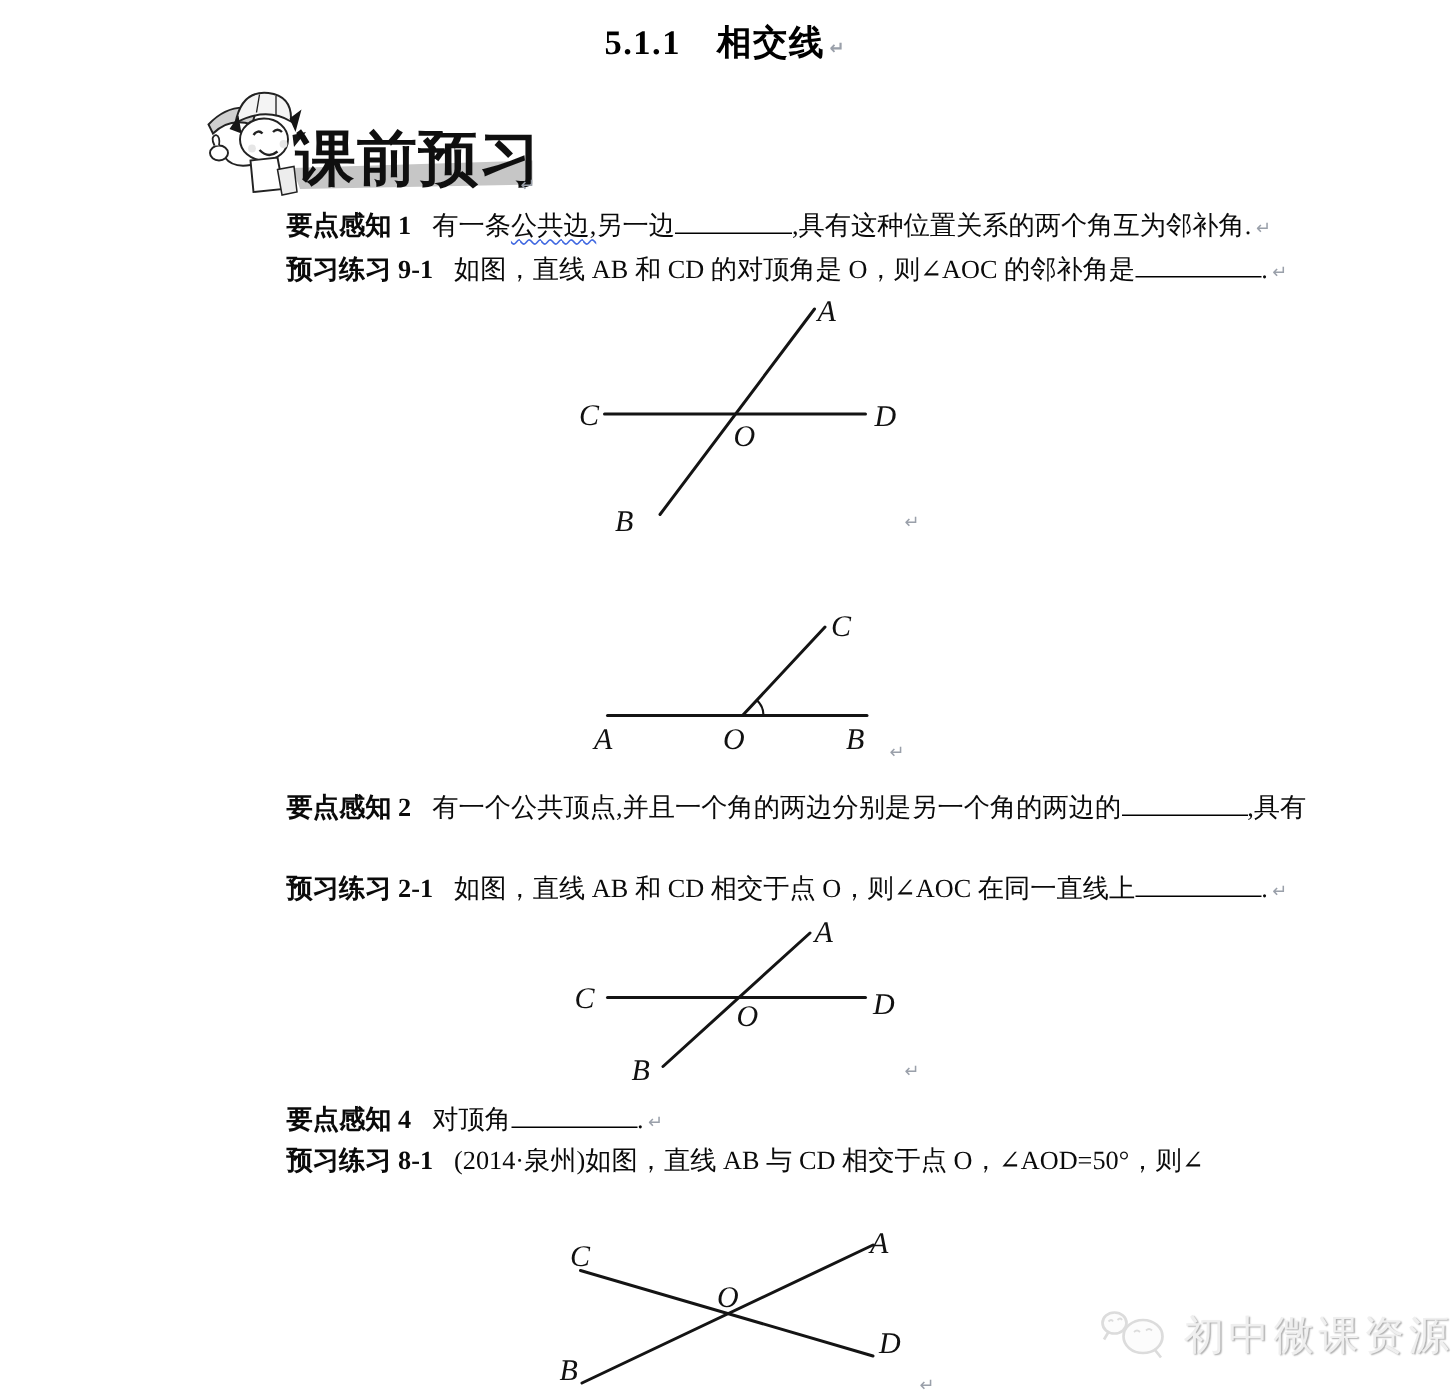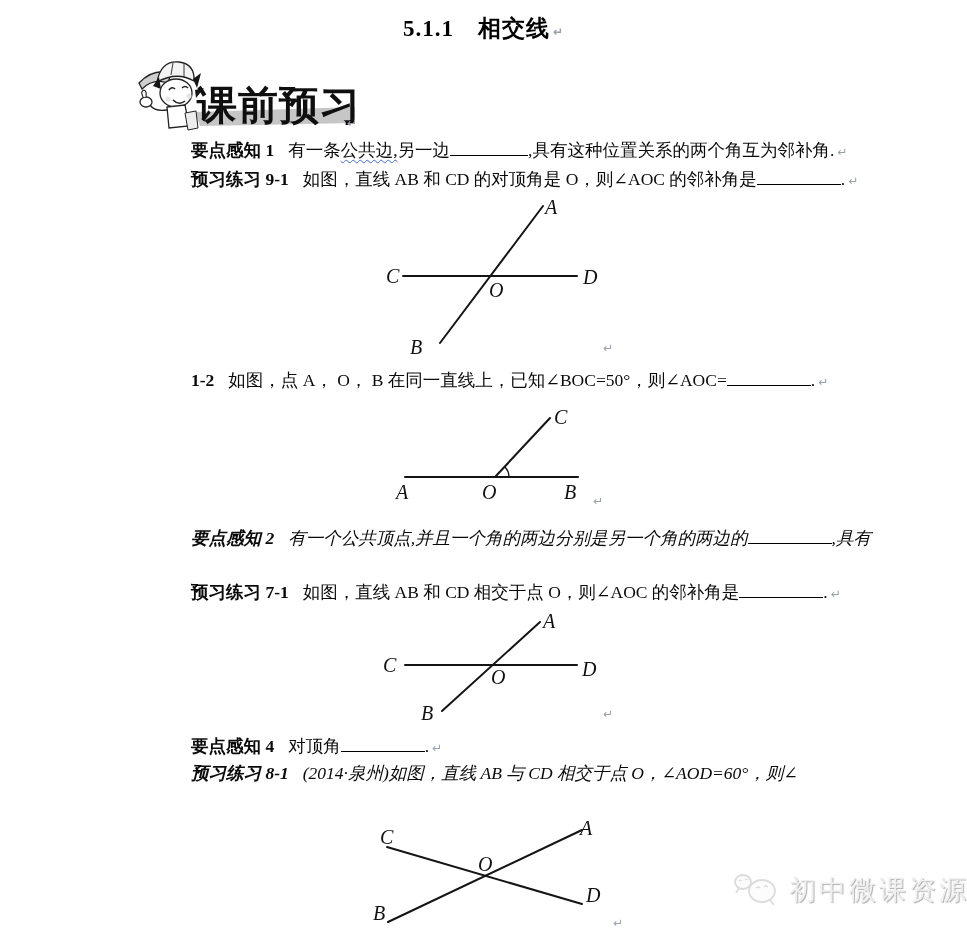--- a/index.html
+++ b/index.html
@@ -24,21 +24,21 @@
   .wavy{
     text-decoration:underline;text-decoration-style:wavy;
     text-decoration-color:#4169e1;text-decoration-thickness:1px;
     text-underline-offset:3px;
     text-align:right;
   }
   .pilcrow{
     color:#9aa0aa;font-family:"DejaVu Sans",sans-serif;
     font-size:12px;margin-left:3px;
   }
-  .two-line .line{display:block;font-style:italic;}
+  .two-line .line{display:block;}
   svg{position:absolute;overflow:visible;}
   .dline{stroke:#141414;stroke-width:2;stroke-linecap:round;}
   .dlabel{font:italic 20px "Liberation Serif","DejaVu Serif",serif;fill:#111;}
   .svg-pilcrow{font:12px "DejaVu Sans",sans-serif;fill:#9aa0aa;}
   .banner-text{
     font-family:"Liberation Sans","DejaVu Sans",sans-serif;
     font-weight:900;font-size:40px;fill:#0f0f0f;letter-spacing:1px;
   }
   .cartoon-stroke{stroke:#222;fill:none;}
   #watermark{
@@ -94,63 +94,60 @@
     <line class="dline" x1="23" y1="84" x2="197" y2="84"></line>
     <line class="dline" x1="60" y1="151" x2="163" y2="14"></line>
     <text class="dlabel" x="165" y="22">A</text>
     <text class="dlabel" x="6" y="91">C</text>
     <text class="dlabel" x="203" y="92">D</text>
     <text class="dlabel" x="109" y="105">O</text>
     <text class="dlabel" x="30" y="162">B</text>
     <text class="svg-pilcrow" x="223" y="160">↵</text>
   </svg>
 
-  <div class="p" style="top:368px;">
-    <span class="lbl">1-2</span><span>如图，点 A， O， B 在同一直线上，已知∠BOC=50°，则∠AOC=</span><span class="blank"></span><span>.</span><span class="pilcrow">↵</span>
-  </div>
 
   <svg style="left:380px;top:402px;" width="240" height="108" viewBox="0 0 240 108">
     <line class="dline" x1="25" y1="75" x2="198" y2="75"></line>
     <line class="dline" x1="115" y1="75" x2="170" y2="16"></line>
     <path d="M 129 75 A 14 14 0 0 0 124.6 64.8" fill="none" stroke="#141414" stroke-width="1.4"></path>
     <text class="dlabel" x="174" y="22">C</text>
     <text class="dlabel" x="16" y="97">A</text>
     <text class="dlabel" x="102" y="97">O</text>
     <text class="dlabel" x="184" y="97">B</text>
     <text class="svg-pilcrow" x="213" y="103">↵</text>
   </svg>
 
   <div class="p two-line" style="top:524px;line-height:28px;">
     <span class="line">
       <span class="lbl">要点感知 2</span><span>有一个公共顶点,并且一个角的两边分别是另一个角的两边的</span><span class="blank"></span><span>,具有</span>
     </span>
   </div>
 
   <div class="p" style="top:580px;">
-    <span class="lbl">预习练习 7-1</span><span>如图，直线 AB 和 CD 相交于点 O，则∠AOC 的邻补角是</span><span class="blank"></span><span>.</span><span class="pilcrow">↵</span>
+    <span class="lbl">预习练习 2-1</span><span>如图，直线 AB 和 CD 相交于点 O，则∠AOC 在同一直线上</span><span class="blank"></span><span>.</span><span class="pilcrow">↵</span>
   </div>
 
   <svg style="left:373px;top:608px;" width="245" height="122" viewBox="0 0 245 122">
     <line class="dline" x1="32" y1="57" x2="204" y2="57"></line>
     <line class="dline" x1="69" y1="103" x2="167" y2="14"></line>
     <text class="dlabel" x="170" y="20">A</text>
     <text class="dlabel" x="10" y="64">C</text>
     <text class="dlabel" x="209" y="68">D</text>
     <text class="dlabel" x="118" y="76">O</text>
     <text class="dlabel" x="48" y="112">B</text>
     <text class="svg-pilcrow" x="230" y="110">↵</text>
   </svg>
 
   <div class="p" style="top:734px;">
     <span class="lbl">要点感知 4</span><span>对顶角</span><span class="blank"></span><span>.</span><span class="pilcrow">↵</span>
   </div>
 
   <div class="p two-line" style="top:760px;line-height:26px;">
     <span class="line">
-      <span class="lbl">预习练习 8-1</span><span>(2014·泉州)如图，直线 AB 与 CD 相交于点 O，∠AOD=60°，则∠</span>
+      <span class="lbl">预习练习 8-1</span><span>(2014·泉州)如图，直线 AB 与 CD 相交于点 O，∠AOD=50°，则∠</span>
     </span>
   </div>
 
   <svg style="left:360px;top:813px;" width="300" height="119" viewBox="0 0 300 119">
     <line class="dline" x1="27" y1="34" x2="222" y2="91"></line>
     <line class="dline" x1="28" y1="109" x2="222" y2="17"></line>
     <text class="dlabel" x="20" y="31">C</text>
     <text class="dlabel" x="220" y="22">A</text>
     <text class="dlabel" x="118" y="58">O</text>
     <text class="dlabel" x="13" y="107">B</text>

